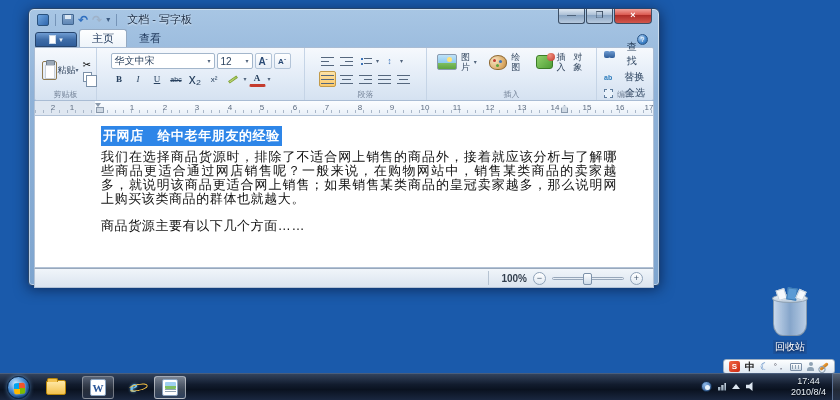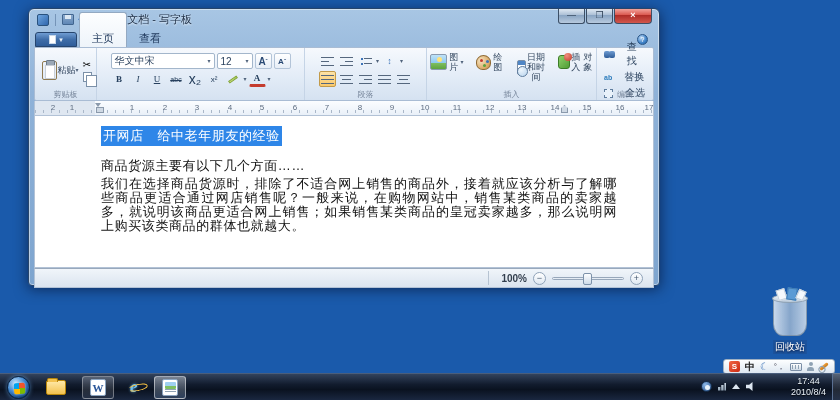--- a/index.html
+++ b/index.html
@@ -41,21 +41,21 @@
   .win-btn.close { width:38px; background:linear-gradient(#f2a39b,#d9534a 45%,#b02e28 46%,#d2574d);
     color:#fff; font-weight:bold; border-radius:0 0 4px 4px; }
 
   
   .tabrow { height:17px; display:flex; align-items:flex-end; position:relative; }
   .app-menu { width:42px; height:15px; margin:0 2px 0 1px; border-radius:3px 3px 0 0;
     background:linear-gradient(#6f9cd2,#3f6da8 50%,#2f5d99); border:1px solid #26456e;
     display:flex; align-items:center; justify-content:center; gap:3px; }
   .app-menu .doc { width:7px; height:9px; background:#fff; border:1px solid #c8d8ea; }
   .app-menu .caret { color:#e8f1fa; font-size:7px; }
-  .tab { font-size:11px; color:#20395c; padding:18px 12px 1px 12px; border-radius:3px 3px 0 0; }
+  .tab { font-size:11px; color:#20395c; padding:1px 12px 1px 12px; border-radius:3px 3px 0 0; }
   .tab.active { background:linear-gradient(#fdfeff,#eef4fa); border:1px solid #93a9c2; border-bottom:none; color:#1c3least5a; }
   .help-btn { position:absolute; right:6px; bottom:2px; width:11px; height:11px; border-radius:50%;
     background:radial-gradient(circle at 35% 30%, #bcd9f5, #3f82c8 60%, #225e9e); border:1px solid #2a5688;
     color:#fff; font-size:7px; text-align:center; line-height:10px; }
 
   
   .ribbon { height:54px; background:linear-gradient(#f6f9fd,#e3ecf7 55%,#d5e2f1);
     border:1px solid #a9bcd4; border-radius:0 2px 2px 2px; display:flex; }
   .rgroup { position:relative; border-right:1px solid #c5d4e6; padding:3px 3px 11px 3px; display:flex; }
   .rgroup-label { position:absolute; bottom:0px; left:0; right:0; text-align:center; font-size:8px; color:#78879c; }
@@ -147,21 +147,21 @@
   .rnum { position:absolute; top:2px; transform:translateX(-50%); }
   .ind-marker-left { position:absolute; left:60px; top:2px; width:7px; height:10px; }
   .ind-marker-left:before { content:""; position:absolute; top:0; left:0; border-left:3.5px solid transparent; border-right:3.5px solid transparent; border-top:4px solid #8b9aac; }
   .ind-marker-left:after { content:""; position:absolute; bottom:0; left:0.5px; width:6px; height:4px; background:#cfd9e4; border:1px solid #8b9aac; }
   .ind-marker-right { position:absolute; left:526px; top:4px; width:7px; height:8px; background:#cfd9e4; border:1px solid #8b9aac;
     clip-path:polygon(50% 0, 100% 40%, 100% 100%, 0 100%, 0 40%); }
 
   
   .docarea { height:152px; background:#fff; border:1px solid #b2c2d6; border-top:none; overflow:hidden; }
   .page { padding:10px 36px 0 66px; }
-  .doc-title { display:inline-block; font-size:13px; font-weight:normal; letter-spacing:0.6px;
+  .doc-title { display:inline-block; font-size:13px; font-weight:bold; letter-spacing:0.6px;
     color:#fff; background:#2e86e8; padding:1px 2px; }
   .para { font-size:13px; letter-spacing:0.6px; line-height:14px; color:#111; margin-top:4px; text-align:justify; }
   .para.second { margin-top:13px; }
 
   
   .statusbar { height:20px; background:linear-gradient(#f0f5fa,#dbe4ef); border:1px solid #b2c2d6; border-top:1px solid #98a8bc;
     display:flex; align-items:center; justify-content:flex-end; gap:6px; padding-right:10px; }
   .sb-sep { width:1px; height:14px; background:#b6c3d2; margin-right:6px; }
   .zoom-label { font-size:10px; color:#333f4e;font-weight:bold; }
   .zoom-btn { width:13px; height:13px; border-radius:50%; border:1px solid #8fa2b8; background:linear-gradient(#fff,#dfe8f2);
@@ -374,24 +374,20 @@
           <div class="bigbtn">
             <span class="pic-icon"></span>
             <span class="lbl">图片</span>
             <span class="caret-s">▾</span>
           </div>
           <div class="bigbtn">
             <span class="palette-icon"></span>
             <span class="lbl">绘图</span>
           </div>
           <div class="bigbtn">
-            <span class="cal-icon"></span>
-            <span class="lbl">日期和时间</span>
-          </div>
-          <div class="bigbtn">
             <span class="obj-icon"></span>
             <span class="lbl">插入</span>
             <span class="lbl">对象</span>
           </div>
         </div>
         <div class="rgroup-label">插入</div>
       </div>
 
       <div class="rgroup" style="flex:1; border-right:none;">
         <div class="edit-col">
@@ -434,22 +430,22 @@
       <span class="rnum" style="left:552px">15</span>
       <span class="rnum" style="left:585px">16</span>
       <span class="rnum" style="left:614px">17</span>
       <span class="ind-marker-left"></span>
       <span class="ind-marker-right"></span>
     </div>
 
     <div class="docarea">
       <div class="page">
         <span class="doc-title">开网店　给中老年朋友的经验</span>
+        <p class="para">我们在选择商品货源时，排除了不适合网上销售的商品外，接着就应该分析与了解哪些商品更适合通过网店销售呢？一般来说，在购物网站中，销售某类商品的卖家越多，就说明该商品更适合网上销售；如果销售某类商品的皇冠卖家越多，那么说明网上购买该类商品的群体也就越大。</p>
         <p class="para second">商品货源主要有以下几个方面……</p>
-        <p class="para">我们在选择商品货源时，排除了不适合网上销售的商品外，接着就应该分析与了解哪些商品更适合通过网店销售呢？一般来说，在购物网站中，销售某类商品的卖家越多，就说明该商品更适合网上销售；如果销售某类商品的皇冠卖家越多，那么说明网上购买该类商品的群体也就越大。</p>
       </div>
     </div>
 
     <div class="statusbar">
       <span class="sb-sep"></span>
       <span class="zoom-label">100%</span>
       <span class="zoom-btn">−</span>
       <span class="zoom-track">
         <span class="zoom-thumb"></span>
       </span>

